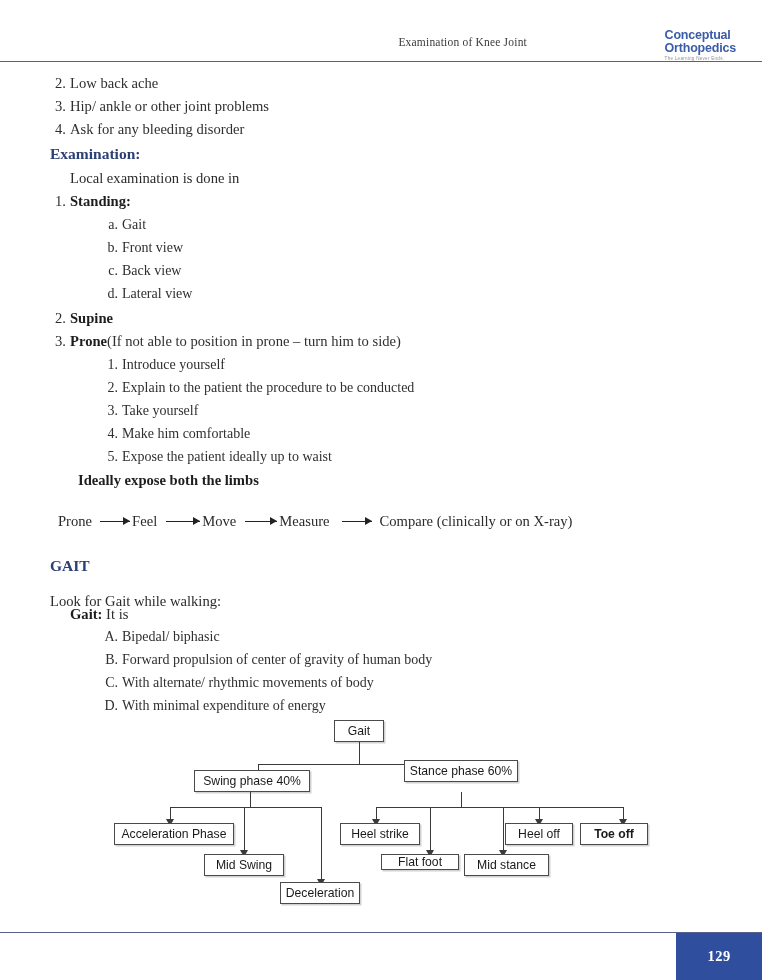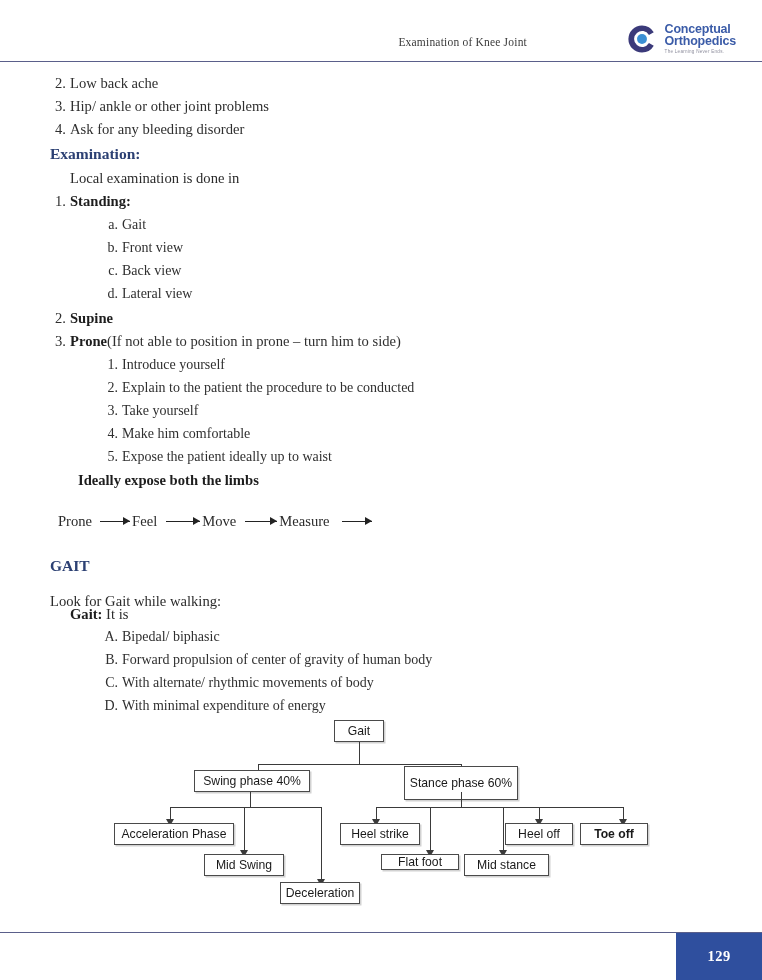--- a/index.html
+++ b/index.html
@@ -40,20 +40,21 @@
   }
 
   
   #brand-logo {
     position: absolute;
     right: 26px; top: 22px;
     height: 34px;
     display: flex;
     align-items: center;
     gap: 7px;
+    flex-direction: column;
   }
   #brand-mark { width: 32px; height: 32px; display:block; }
   #brand-text { line-height: 1; }
   .brand-line {
     font-family: "Liberation Sans", sans-serif;
     font-weight: bold;
     font-size: 12.5px;
     color: #3b5ca8;
     letter-spacing: -0.2px;
     display: block;
@@ -317,38 +318,39 @@
   <span class="fw">Move</span>
   <span class="arrow" style="width:32px;margin:0 2px 0 9px;">
     <span class="shaft" style="width:32px;"></span>
       <span class="head"></span>
   </span>
   <span class="fw">Measure</span>
   <span class="arrow" style="width:30px;margin:0 8px 0 12px;">
     <span class="shaft" style="width:30px;"></span>
       <span class="head"></span>
   </span>
+  <span class="fw">Compare (clinically or on X-ray)</span>
 </div>
 
 <div id="flowchart">
 
   <div class="fbox" style="left:334px;top:8px;width:50px;height:22px;">Gait</div>
 
   <div class="ln v" style="left:359px;top:30px;height:22px;"></div>
 
   <div class="ln h" style="left:258px;top:52px;width:204px;"></div>
 
   <div class="ln v" style="left:258px;top:52px;height:8px;"></div>
   <div class="ah" style="left:253.5px;top:59px;"></div>
   <div class="ln v" style="left:461px;top:52px;height:8px;"></div>
   <div class="ah" style="left:456.5px;top:59px;"></div>
 
   <div class="fbox" style="left:194px;top:58px;width:116px;height:22px;">Swing phase 40%</div>
 
-  <div class="fbox" style="left:404px;top:54px;width:114px;height:34px;">Stance phase 60%</div>
+  <div class="fbox" style="left:404px;top:48px;width:114px;height:22px;">Stance phase 60%</div>
 
   <div class="ln v" style="left:250px;top:80px;height:15px;"></div>
   <div class="ln h" style="left:170px;top:95px;width:152px;"></div>
 
   <div class="ln v" style="left:170px;top:95px;height:13px;"></div>
   <div class="ah" style="left:165.5px;top:107px;"></div>
   <div class="fbox" style="left:114px;top:111px;width:120px;height:22px;">Acceleration Phase</div>
 
   <div class="ln v" style="left:244px;top:95px;height:44px;"></div>
   <div class="ah" style="left:239.5px;top:138px;"></div>

